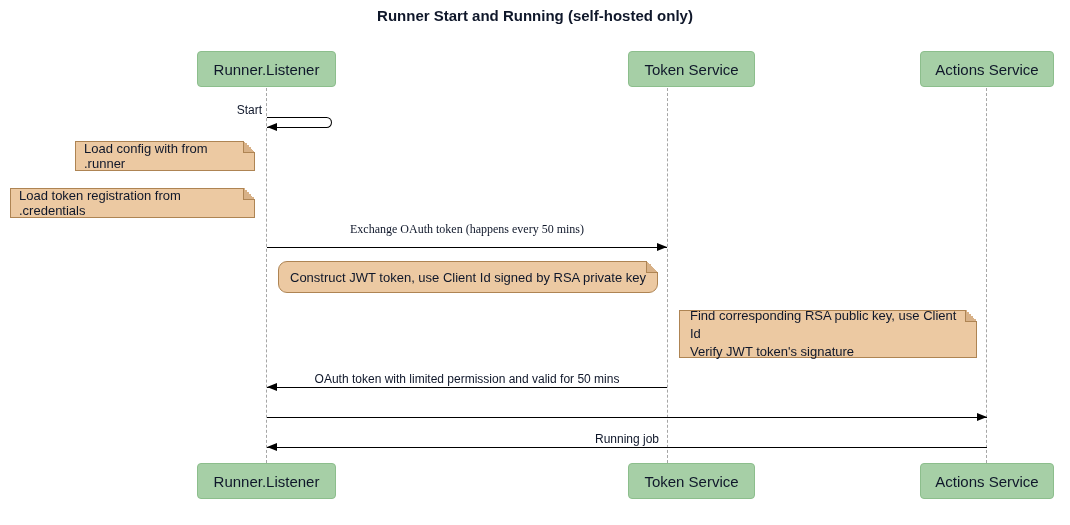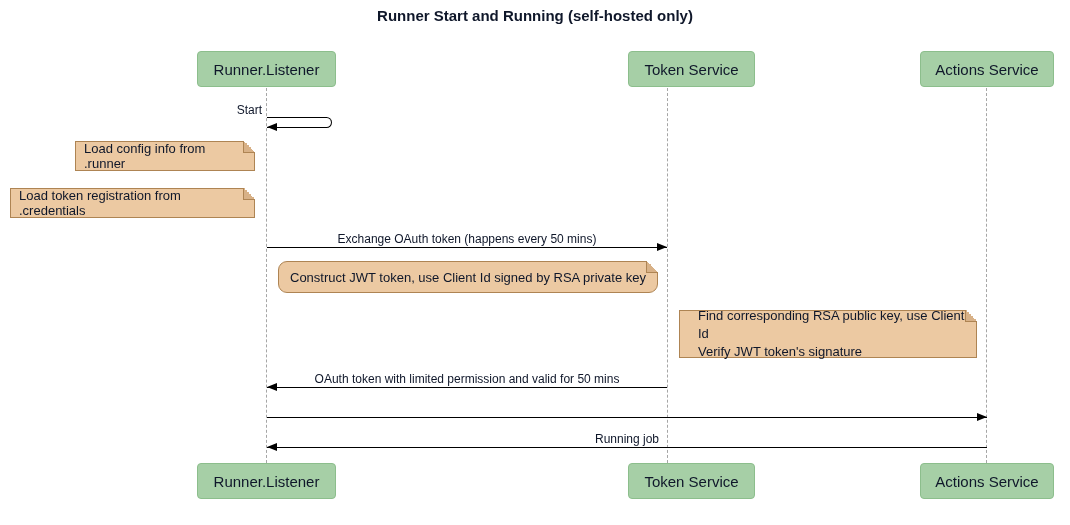--- a/index.html
+++ b/index.html
@@ -44,21 +44,21 @@
               border-right:10px solid var(--arrow, #000); }
 
   .start-label { left:200px; top:103px; width:62px; text-align:right; }
   .self-loop {
     position:absolute; left:267px; top:117px; width:64px; height:9px;
     border:1px solid var(--arrow, #000); border-left:none;
     border-radius:0 10px 10px 0;
   }
   .self-ah { left:267px; top:123px; }
 
-  .lbl-exchange { left:267px; top:232px; width:400px; }
+  .lbl-exchange { left:267px; top:222px; width:400px;font-family:Liberation Serif, serif; }
   .line-exchange { left:267px; top:247px; width:400px; }
   .ah-exchange { left:657px; top:243px; }
 
   .lbl-oauth { left:267px; top:372px; width:400px; }
   .line-oauth { left:267px; top:387px; width:400px; }
   .ah-oauth { left:267px; top:383px; }
 
   .lbl-connect { left:267px; top:402px; width:720px; }
   .line-connect { left:267px; top:417px; width:720px; }
   .ah-connect { left:977px; top:413px; }
@@ -80,21 +80,21 @@
     background:linear-gradient(to bottom left,
       #ffffff 0%, #ffffff 50%,
       var(--note-fold, #d8b187) 50%, var(--note-fold, #d8b187) 100%);
     border-left:1px solid var(--note-border, #ae8453);
     border-bottom:1px solid var(--note-border, #ae8453);
   }
   .note-1 { left:75px;  top:141px; width:180px; height:30px; }
   .note-2 { left:10px;  top:188px; width:245px; height:30px; }
   .note-3 { left:278px; top:261px; width:380px; height:32px;border-radius:9px; }
   .note-4 { left:679px; top:310px; width:298px; height:48px;
-            justify-content:flex-start; padding-left:18px; line-height:18px; }
+            justify-content:flex-start; padding-left:10px; line-height:18px; }
 </style>
 </head>
 <body>
 
 <div class="canvas">
 
   <div class="title">Runner Start and Running (self-hosted only)</div>
 
   <div class="lifeline ll-runner"></div>
   <div class="lifeline ll-token"></div>
@@ -119,21 +119,21 @@
   <div class="actor row-bottom actor-actions">
     <span>Actions Service</span>
   </div>
 
   <div class="msg-label start-label">Start</div>
   <div class="self-loop"></div>
   <div class="ah ah-left self-ah"></div>
 
   <div class="note note-1">
     <span class="note-fold"></span>
-    <span class="note-text">Load config info from .runner</span>
+    <span class="note-text">Load config with from .runner</span>
   </div>
 
   <div class="note note-2">
     <span class="note-fold"></span>
     <span class="note-text">Load token registration from .credentials</span>
   </div>
 
   <div class="msg-label lbl-exchange">Exchange OAuth token (happens every 50 mins)</div>
   <div class="msg-line line-exchange"></div>
   <div class="ah ah-right ah-exchange"></div>

